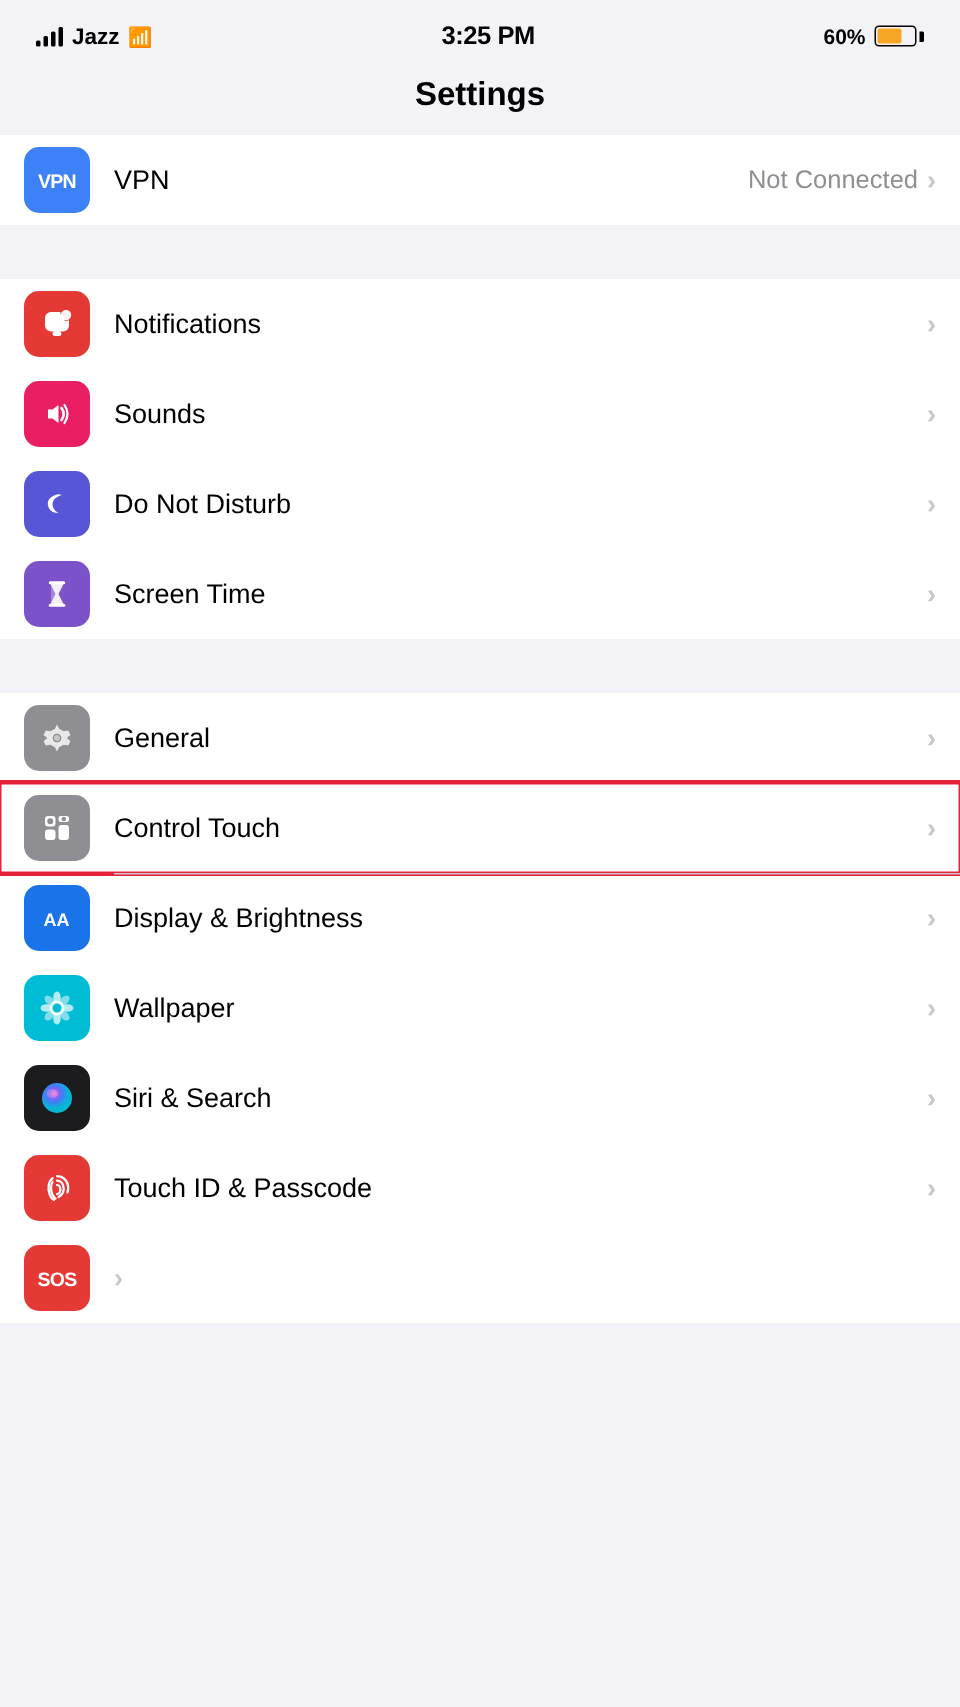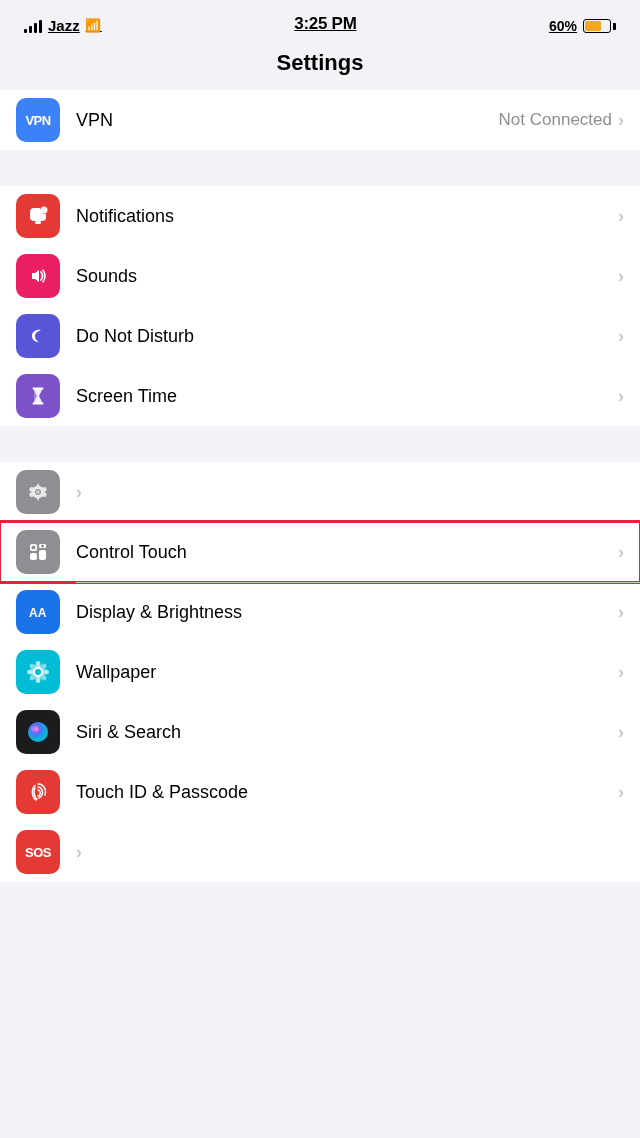--- a/index.html
+++ b/index.html
@@ -10,24 +10,23 @@
       min-height: 1138px;
       background: #f2f2f7;
       font-family: -apple-system, 'SF Pro Text', 'Helvetica Neue', sans-serif;
       overflow-x: hidden;
     }
 
     
     .status-bar {
       display: flex;
       justify-content: space-between;
-      align-items: flex-end;
+      align-items: center;
       padding: 14px 24px 8px;
       background: #f2f2f7;
-      text-decoration: underline;
     }
 
     .status-left {
       display: flex;
       align-items: center;
       gap: 6px;
       font-size: 15px;
       font-weight: 600;
     }
 
@@ -297,20 +296,21 @@
 
   <div class="settings-row">
     <div class="icon-wrap" style="background:#8e8e93;">
       <svg class="icon-svg" viewBox="0 0 26 26" fill="white">
         <circle cx="13" cy="13" r="3.5" fill="white"></circle>
         <path d="M13 4 L14.5 7 Q16 7.5 17.5 8.5 L20.5 8 L22 11 L19.5 13 Q19.5 14.5 19.5 13 L22 15 L20.5 18 L17.5 17.5 Q16 18.5 14.5 19 L13 22 L11.5 19 Q10 18.5 8.5 17.5 L5.5 18 L4 15 L6.5 13 Q6.5 11.5 6.5 13 L4 11 L5.5 8 L8.5 8.5 Q10 7.5 11.5 7 Z" fill="white" opacity="0.8"></path>
         <circle cx="13" cy="13" r="3" fill="#8e8e93"></circle>
         <circle cx="13" cy="13" r="2" fill="white" opacity="0.5"></circle>
       </svg>
     </div>
+    <span class="row-label">General</span>
     <span class="chevron">›</span>
   </div>
 
   <div class="settings-row highlighted">
     <div class="icon-wrap" style="background:#8e8e93;">
       <svg class="icon-svg" viewBox="0 0 26 26" fill="white">
 
         <rect x="5" y="5" width="7" height="7" rx="2" fill="white"></rect>
         <rect x="14" y="5" width="7" height="4" rx="1.5" fill="white"></rect>
         <rect x="14" y="11" width="7" height="10" rx="2" fill="white"></rect>

